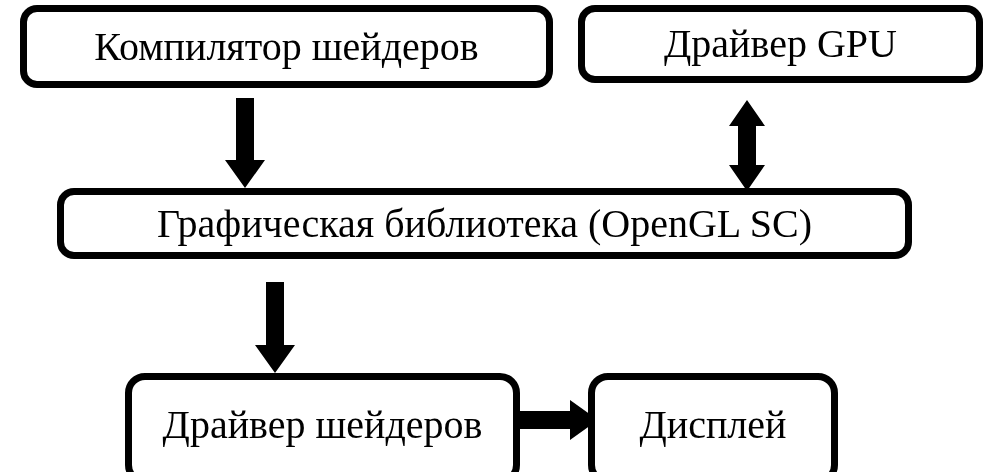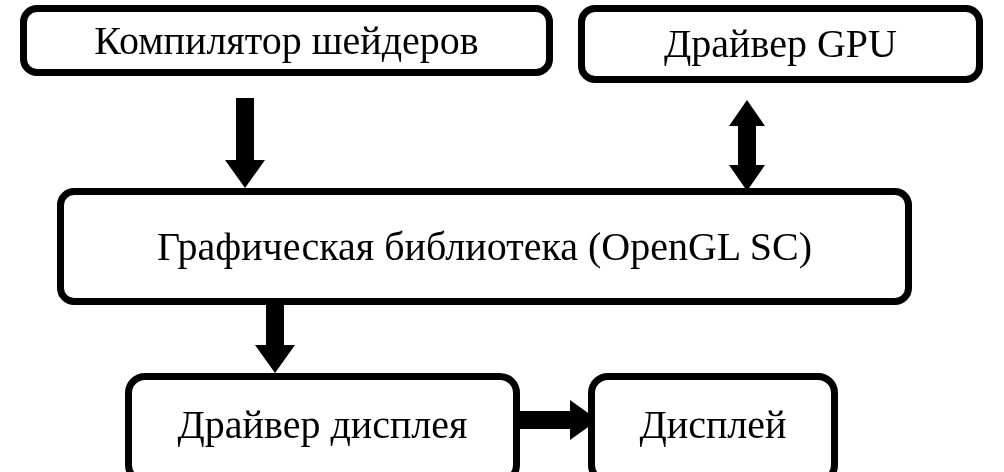--- a/index.html
+++ b/index.html
@@ -28,31 +28,31 @@
     z-index: 3;
   }
   .node .label {
     color: #000000;
     white-space: nowrap;
     line-height: 1.0;
     letter-spacing: 0px;
   }
   
   #node-shader-compiler {
-    left: 20px;  top: 5px;   width: 533px; height: 71px;
+    left: 20px;  top: 5px;   width: 533px; height: 83px;
   }
   #node-shader-compiler .label { font-size: 40px; }
 
   #node-gpu-driver {
     left: 578px; top: 5px;   width: 405px; height: 78px;
   }
   #node-gpu-driver .label { font-size: 40px; }
 
   #node-graphics-library {
-    left: 57px;  top: 188px; width: 855px; height: 117px;
+    left: 57px;  top: 188px; width: 855px; height: 71px;
   }
   #node-graphics-library .label { font-size: 40px; }
 
   #node-display-driver {
     left: 125px; top: 373px; width: 395px; height: 112px;
     border-radius: 20px;
   }
   #node-display-driver .label { font-size: 40px; position: relative; top: -4px; }
 
   #node-display {
@@ -103,20 +103,20 @@
 
   <div class="node" id="node-gpu-driver">
     <span class="label">Драйвер GPU</span>
   </div>
 
   <div class="node" id="node-graphics-library">
     <span class="label">Графическая библиотека (OpenGL SC)</span>
   </div>
 
   <div class="node" id="node-display-driver">
-    <span class="label">Драйвер дисплея</span>
+    <span class="label">Драйвер шейдеров</span>
   </div>
 
   <div class="node" id="node-display">
     <span class="label">Дисплей</span>
   </div>
 
 </div>
 
 </body></html>

